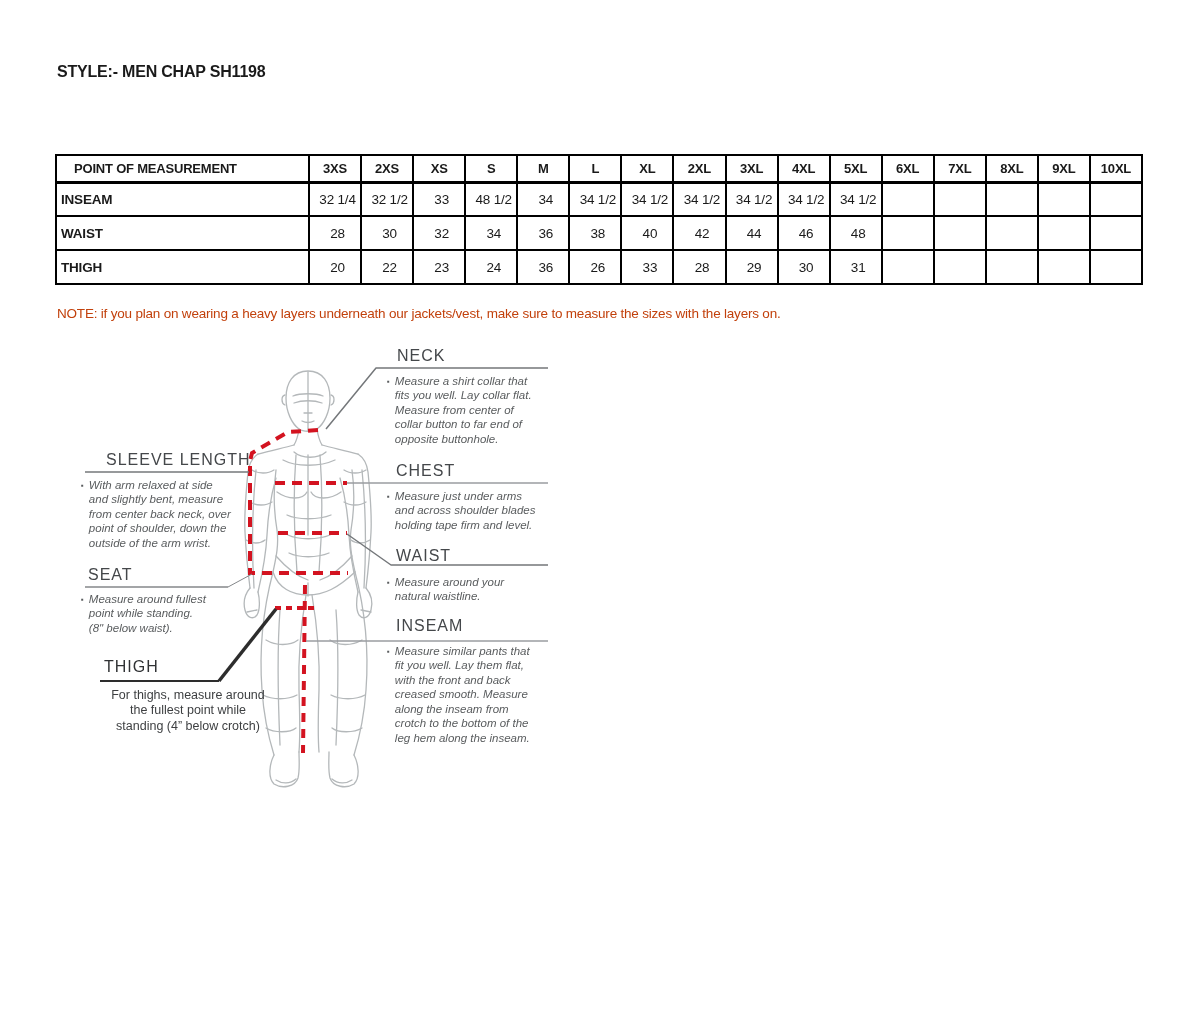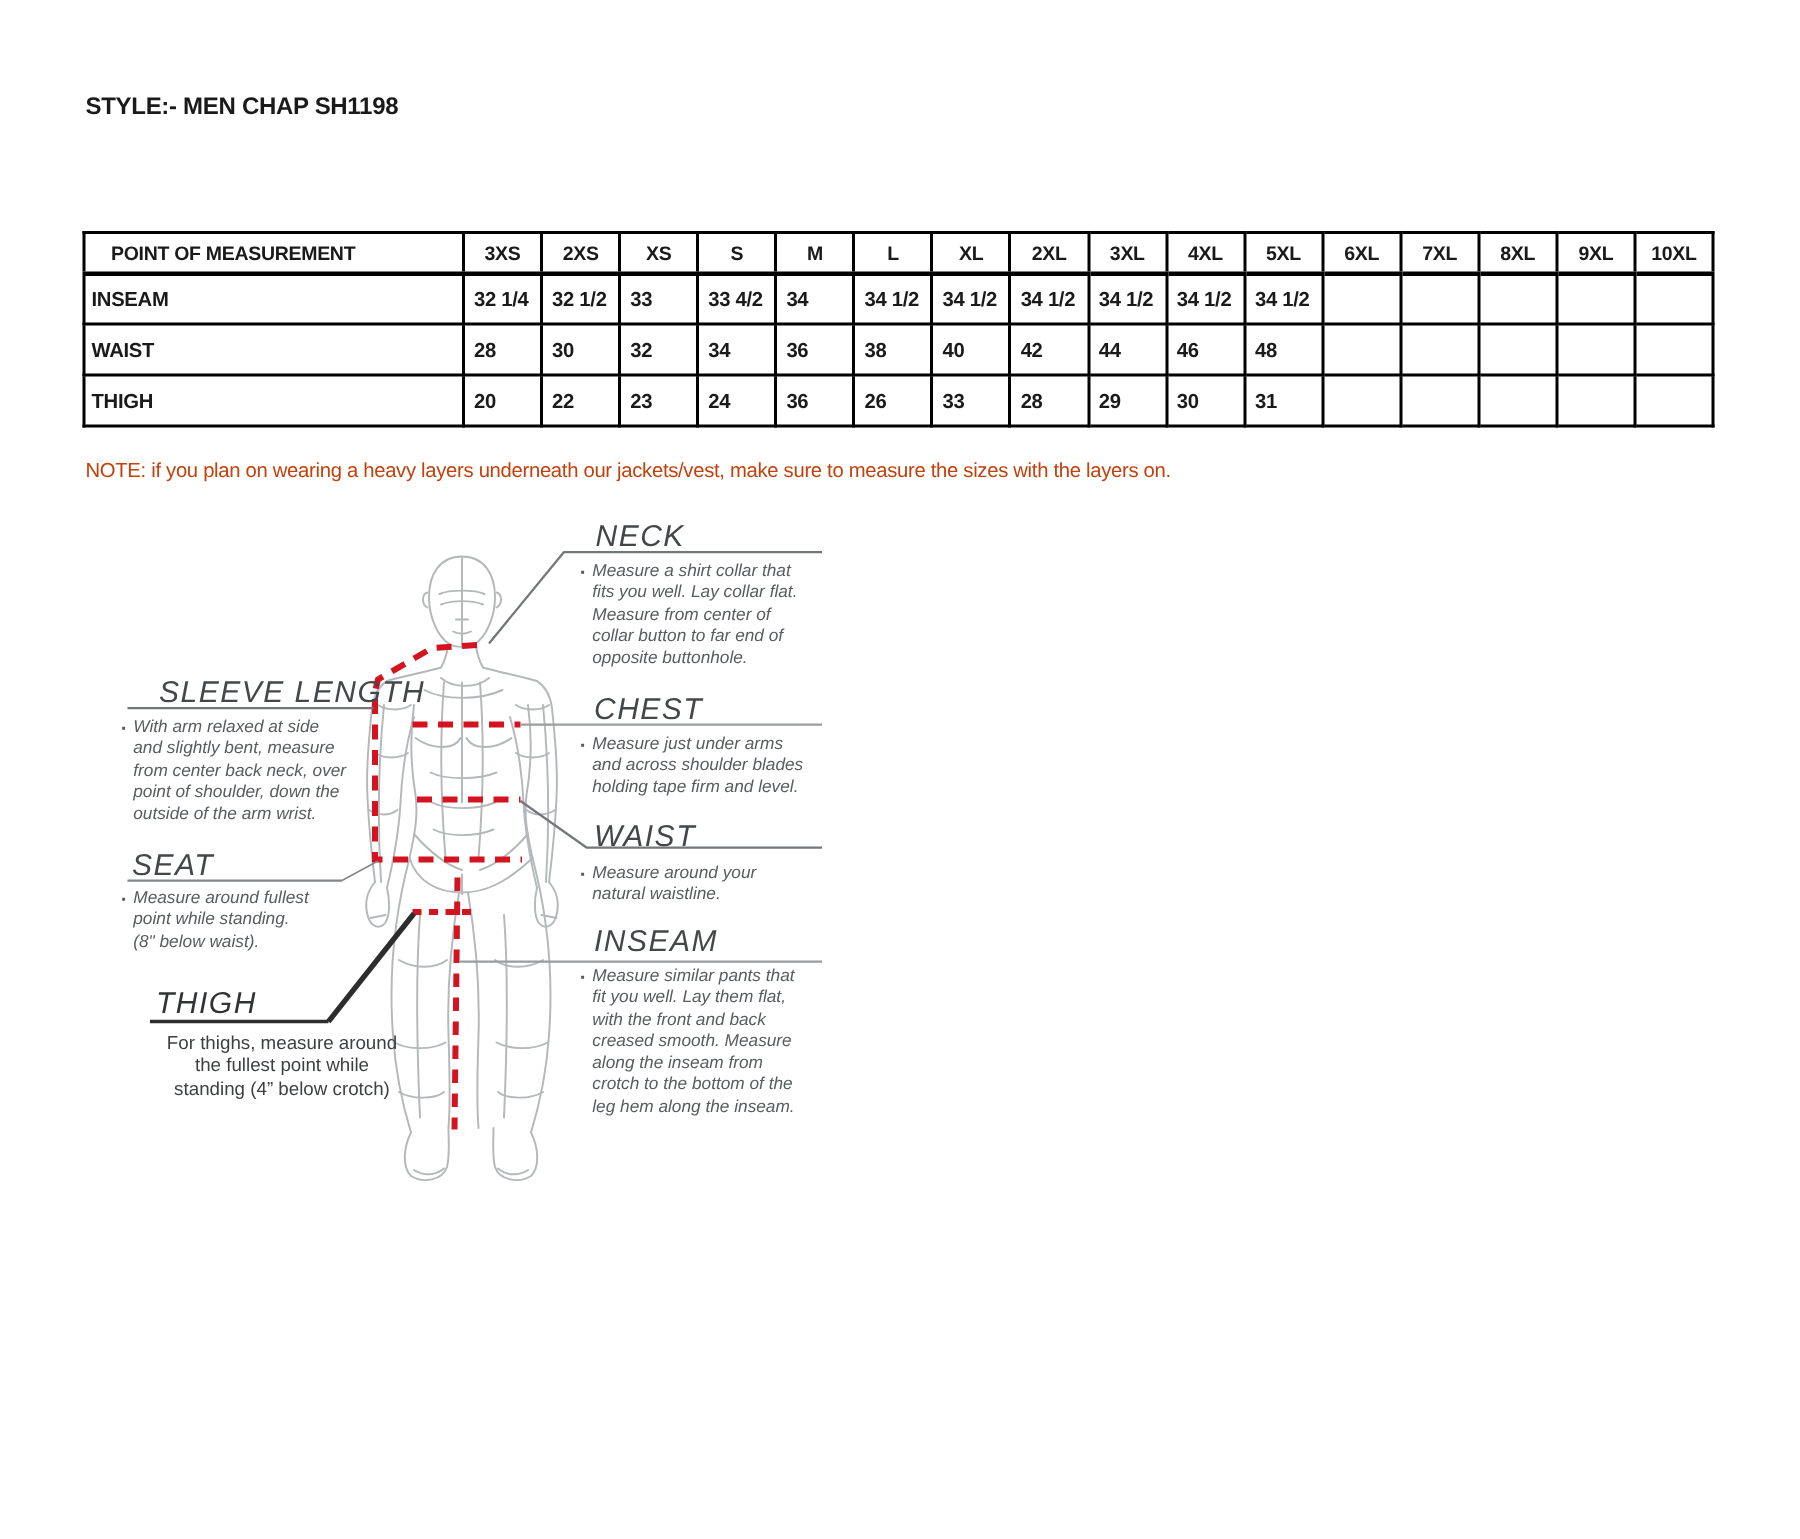--- a/index.html
+++ b/index.html
@@ -18,29 +18,29 @@
     font-size:13.5px;color:#1a1a1a;letter-spacing:-0.2px;
   }
   .size-table th,.size-table td{
     border:2px solid #000;overflow:hidden;white-space:nowrap;
   }
   .size-table thead tr{height:27px;}
   .size-table tbody tr{height:34px;}
   .size-table thead th{font-weight:bold;text-align:center;font-size:13px;border-bottom:3px solid #000;}
   .size-table thead th.first{text-align:left;padding-left:17px;width:233px;}
   .size-table tbody th.rowlabel{font-weight:bold;text-align:left;padding-left:4px;}
-  .size-table tbody td{font-weight:bold;text-align:left;padding-left:6px;}
+  .size-table tbody td{font-weight:normal;text-align:center;padding-left:6px;}
   .note-line{
     position:absolute;left:57px;top:306px;
     font-size:13.5px;font-weight:normal;letter-spacing:-0.2px;color:#c2410c;
   }
   
   .diagram-art{position:absolute;left:0;top:0;pointer-events:none;}
   .dheading{
-    position:absolute;font-size:20px;letter-spacing:1px;color:#44474a;white-space:nowrap;font-style:italic;
+    position:absolute;font-size:16px;letter-spacing:1px;color:#44474a;white-space:nowrap;
   }
   .ddesc{
     position:absolute;display:flex;gap:5px;
     font-size:11.5px;line-height:1.26;color:#595c5e;
   }
   .ddesc .blt{font-size:8px;line-height:1;margin-top:4px;flex:0 0 auto;}
   .ddesc .txt{white-space:pre-line;font-style:italic;}
   .thigh-desc{
     position:absolute;font-size:12.5px;line-height:1.22;color:#3d3f41;white-space:pre-line;
   }
@@ -71,21 +71,21 @@
         <th>9XL</th>
         <th>10XL</th>
       </tr>
     </thead>
   <tbody>
       <tr>
         <th class="rowlabel">INSEAM</th>
         <td>32 1/4</td>
         <td>32 1/2</td>
         <td>33</td>
-        <td>33 4/2</td>
+        <td>48 1/2</td>
         <td>34</td>
         <td>34 1/2</td>
         <td>34 1/2</td>
         <td>34 1/2</td>
         <td>34 1/2</td>
         <td>34 1/2</td>
         <td>34 1/2</td>
         <td></td>
         <td></td>
         <td></td>

